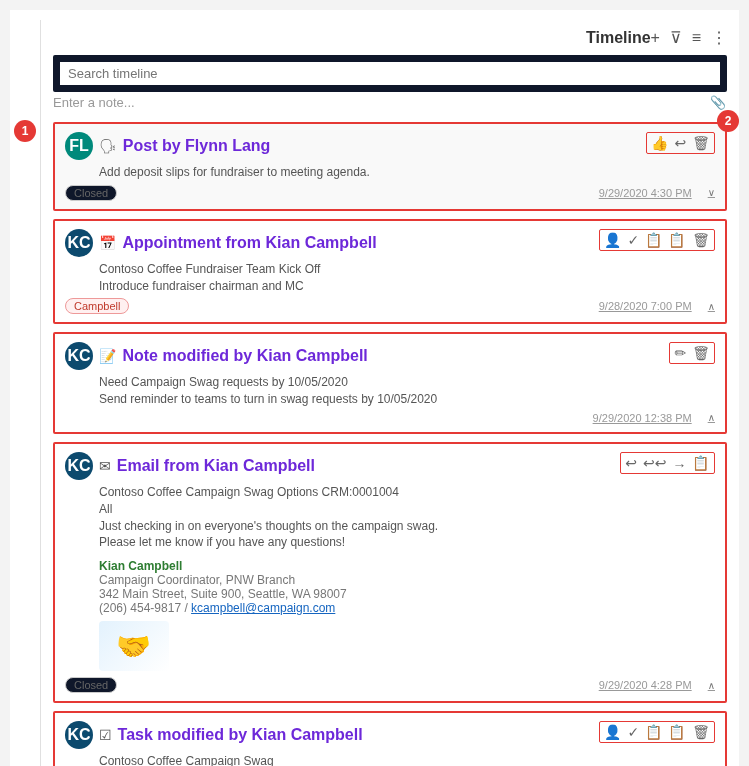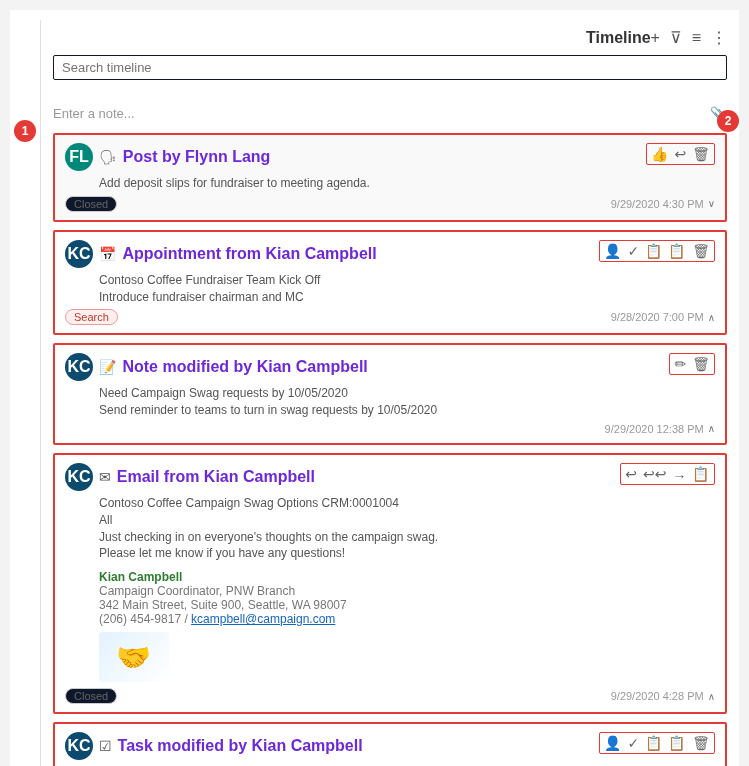--- a/index.html
+++ b/index.html
@@ -62,27 +62,27 @@
       display: flex;
       gap: 10px;
       align-items: center;
     }
     .header-icon {
       color: #555;
       font-size: 16px;
       cursor: pointer;
     }
     .search-bar {
-      border: 1px solid #0f172a;
+      border: 7px solid #0f172a;
       border-radius: 2px;
       padding: 4px 8px;
       width: 100%;
       font-size: 13px;
       color: #999;
-      margin-bottom: 24px;
+      margin-bottom: 1px;
     }
     .note-area {
       display: flex;
       align-items: center;
       justify-content: space-between;
       color: #999;
       font-size: 13px;
       margin-bottom: 10px;
       padding: 2px 0;
     }
@@ -163,21 +163,22 @@
       border: 1px solid #bbb;
       color: #555;
     }
     .status-closed { background: #0f172a; color: #666; border-color: #ccc; }
     .status-overdue { background: #fff0f0; color: #c0392b; border-color: #e99; }
     .item-timestamp {
       font-size: 11px;
       color: #999;
       display: flex;
       align-items: center;
-      gap: 4px;
+      gap: 16px;
+      text-decoration: underline;
     }
     .chevron {
       font-size: 10px;
       color: #777;
       cursor: pointer;
     }
     .signature-block {
       margin: 8px 0 4px 34px;
       font-size: 12px;
     }
@@ -271,21 +272,21 @@
           <span class="action-icon">✓</span>
           <span class="action-icon">📋</span>
           <span class="action-icon">📋</span>
           <span class="action-icon">🗑</span>
         </div>
       </div>
       <div class="item-body">
         Contoso Coffee Fundraiser Team Kick Off<br>Introduce fundraiser chairman and MC
       </div>
       <div class="item-footer">
-        <span class="status-badge status-overdue">Search</span>
+        <span class="status-badge status-overdue">Campbell</span>
         <span class="item-timestamp">
           <span>9/28/2020 7:00 PM</span>
           <span class="chevron">∧</span>
         </span>
       </div>
     </div>
 
     
     <div class="timeline-item" style="border:2px solid #e53935;">
       <div class="item-header">

